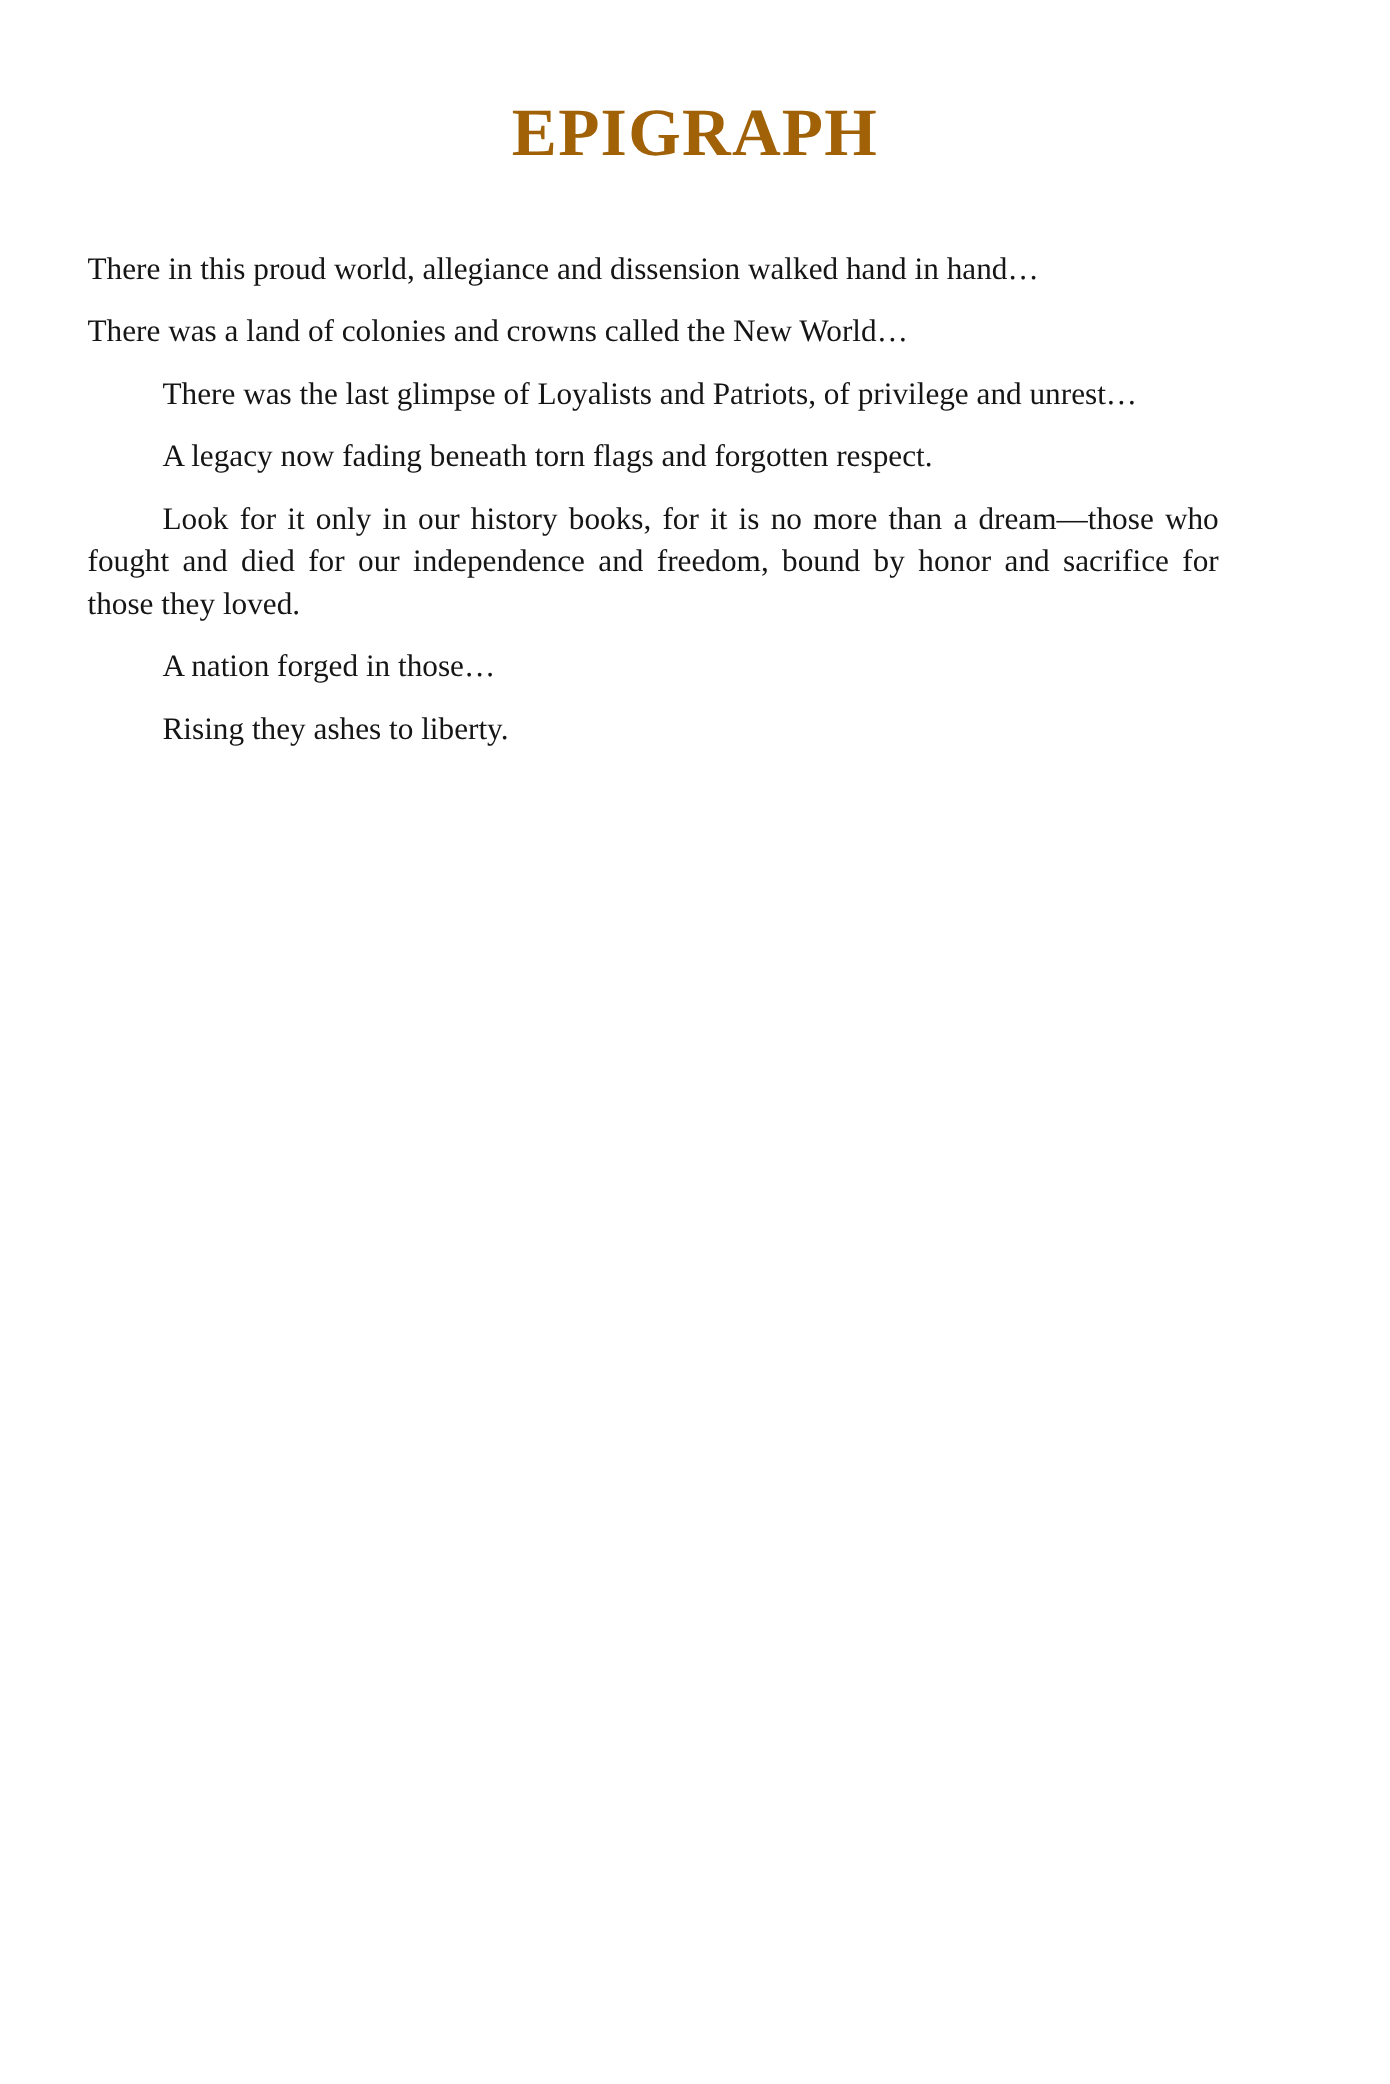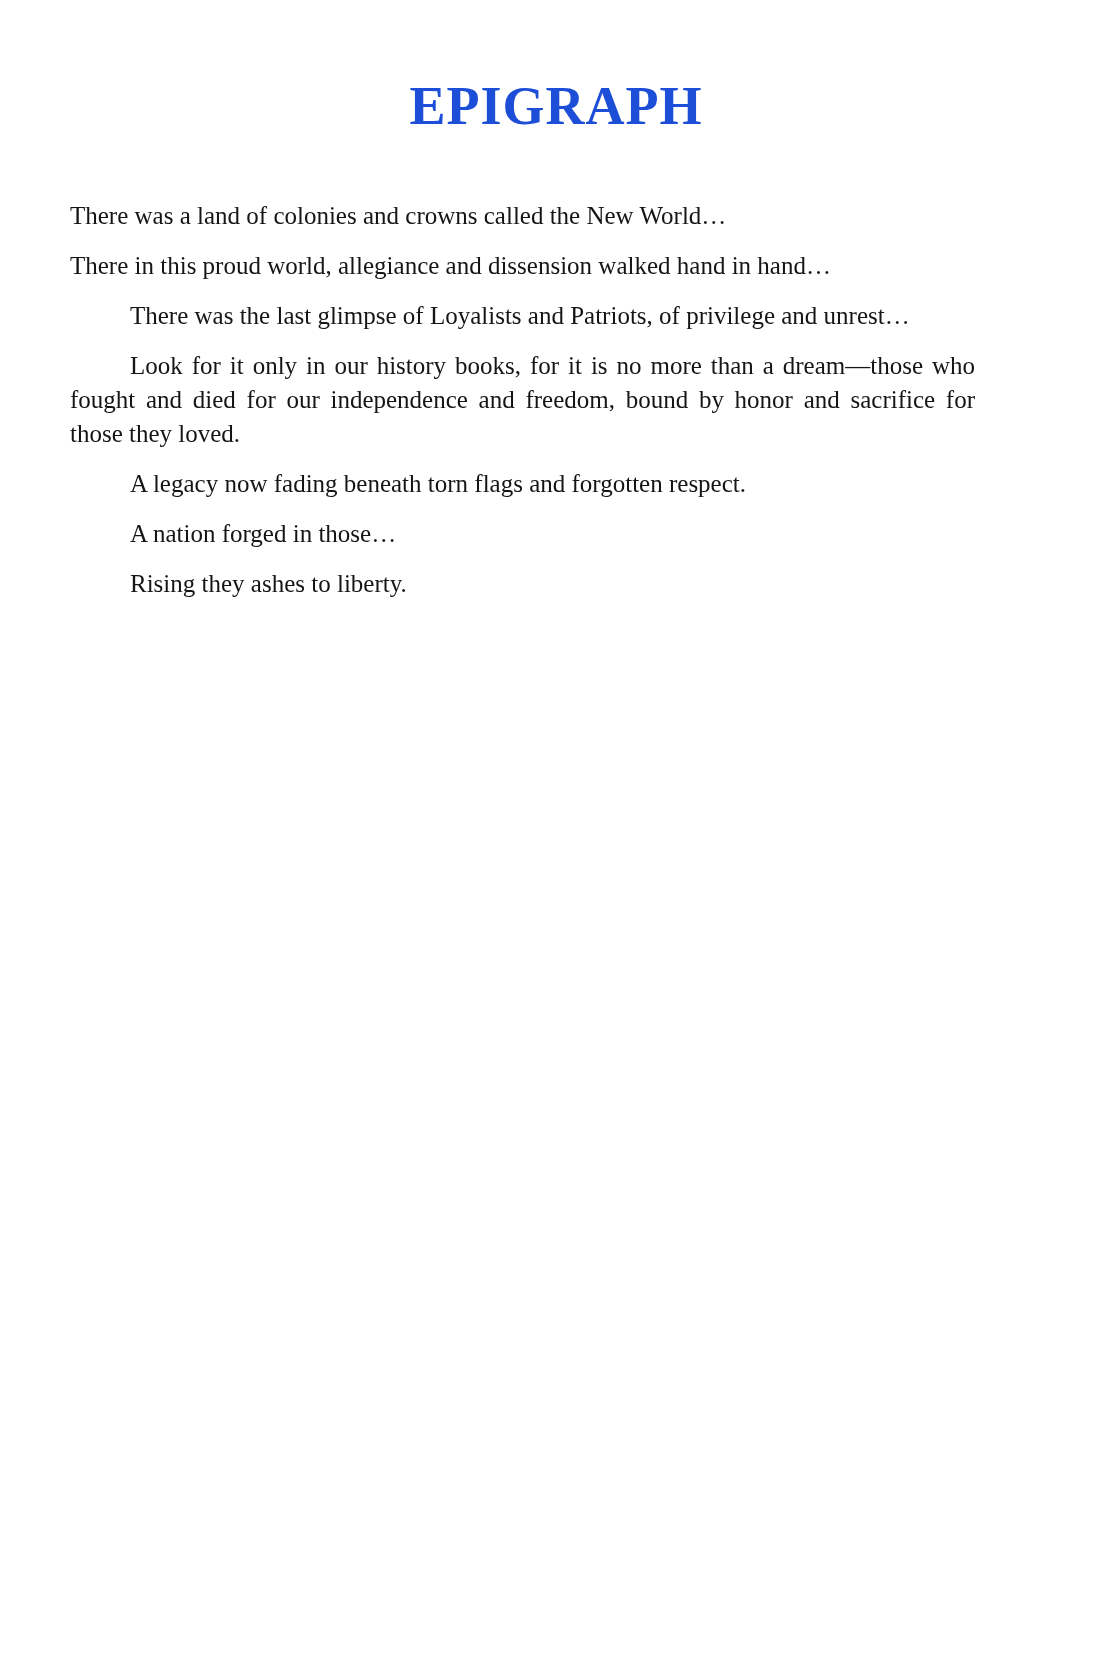--- a/index.html
+++ b/index.html
@@ -25,21 +25,21 @@
       position: absolute;
       top: 74px;
       left: 0;
       width: 1046px;
       text-align: center;
       font-family: "Liberation Serif", "DejaVu Serif", serif;
       font-weight: bold;
       font-size: 54px;
       line-height: 64px;
       letter-spacing: 1px;
-      color: #1d4ed8;
+      color: #a16207;
     }
     .body-text {
       position: absolute;
       top: 199px;
       left: 0;
       width: 905px;
       font-family: "Liberation Serif", "DejaVu Serif", serif;
       font-size: 25px;
       line-height: 34px;
       color: #151515;
@@ -54,21 +54,21 @@
       margin-top: 16px;
     }
   </style>
 </head>
 <body>
 
 <div class="page">
   <h1 class="title" style="left:-70px; width:1112px;">EPIGRAPH</h1>
 
   <div class="body-text">
+    <p class="para">There in this proud world, allegiance and dissension walked hand in hand…</p>
     <p class="para">There was a land of colonies and crowns called the New World…</p>
-    <p class="para">There in this proud world, allegiance and dissension walked hand in hand…</p>
     <p class="para indent">There was the last glimpse of Loyalists and Patriots, of privilege and unrest…</p>
+    <p class="para indent">A legacy now fading beneath torn flags and forgotten respect.</p>
     <p class="para indent">Look for it only in our history books, for it is no more than a dream—those who fought and died for our independence and freedom, bound by honor and sacrifice for those they loved.</p>
-    <p class="para indent">A legacy now fading beneath torn flags and forgotten respect.</p>
     <p class="para indent">A nation forged in those…</p>
     <p class="para indent">Rising they ashes to liberty.</p>
   </div>
 </div>
 
 </body></html>

